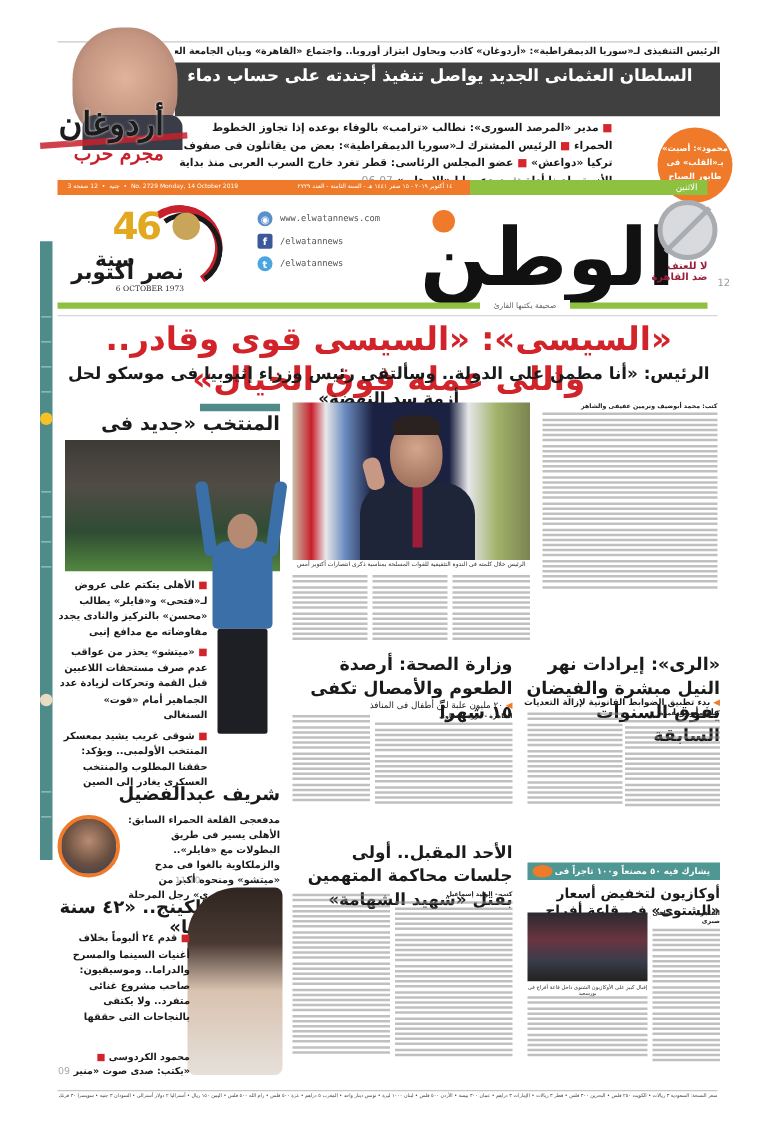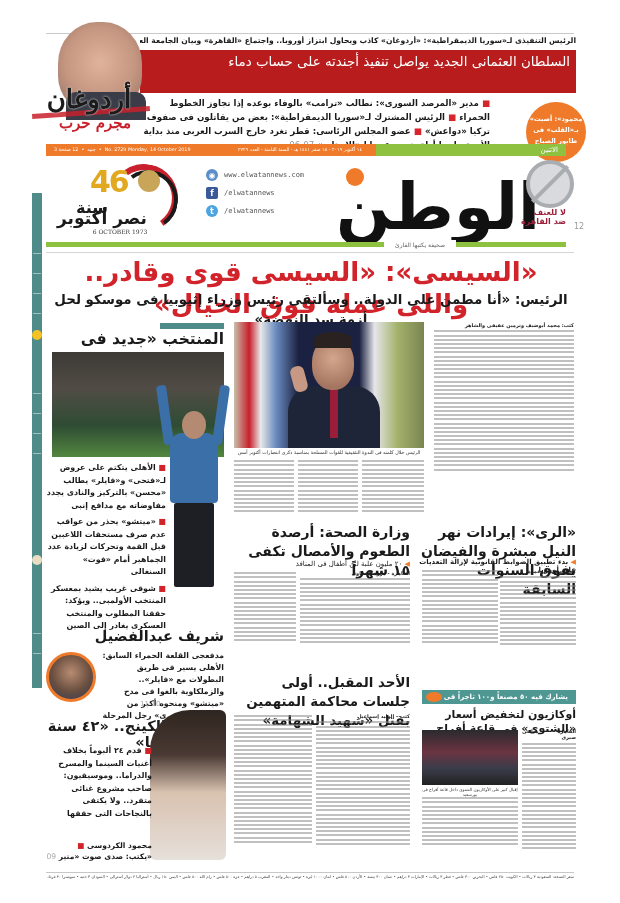--- a/index.html
+++ b/index.html
@@ -4,21 +4,21 @@
 <style>
   * { box-sizing: border-box; margin: 0; padding: 0; }
   html, body { width: 620px; height: 903px; background: #ffffff; overflow: hidden; }
   body { font-family: "DejaVu Sans", sans-serif; position: relative; color: #1a1a1a; }
   .abs { position: absolute; }
   .rtl { direction: rtl; text-align: right; }
 
   
   #top-rule { left: 46px; top: 33px; width: 528px; height: 1px; background: #c9c9c9; }
   #top-teaser { left: 140px; top: 36px; width: 436px; font-size: 7.6px; font-weight: bold; white-space: nowrap; overflow: hidden; }
-  #top-banner { left: 140px; top: 50px; width: 436px; height: 43px; background: #b91c1c; color: #fff; font-weight: normal; font-size: 13.4px; line-height: 20px; padding: 2px 6px 0 4px; }
+  #top-banner { left: 140px; top: 50px; width: 436px; height: 43px; background: #404040; color: #fff; font-weight: bold; font-size: 13.4px; line-height: 20px; padding: 2px 22px 0 4px; }
   #top-bullets { left: 140px; top: 96px; width: 350px; font-size: 8.6px; font-weight: bold; line-height: 14px; }
   #top-bullets .sq { color: #d8242c; }
   #top-bullets .time { color: #9a9a9a; font-weight: normal; }
 
   
   #erdogan { left: 22px; top: 22px; width: 120px; height: 125px; }
   #erdogan-face { left: 36px; top: 0; width: 84px; height: 90px; border-radius: 46% 46% 40% 40%; background: radial-gradient(circle at 50% 45%, #e0b39b 0%, #c49580 55%, #8a6d62 100%); }
   #erdogan-suit { left: 44px; top: 70px; width: 80px; height: 28px; background: #3a3d48; border-radius: 10px 10px 0 0; }
   #erdogan-name { left: 8px; top: 62px; width: 118px; font-size: 26px; font-weight: bold; color: #1b1b1b; text-align: center; font-family: "DejaVu Serif", serif; letter-spacing: -1px; text-shadow: 0 0 2px #fff; }
   #erdogan-sub { left: 28px; top: 92px; width: 90px; font-size: 15px; color: #c8202c; font-weight: bold; text-align: center; font-family: "DejaVu Serif", serif; }

